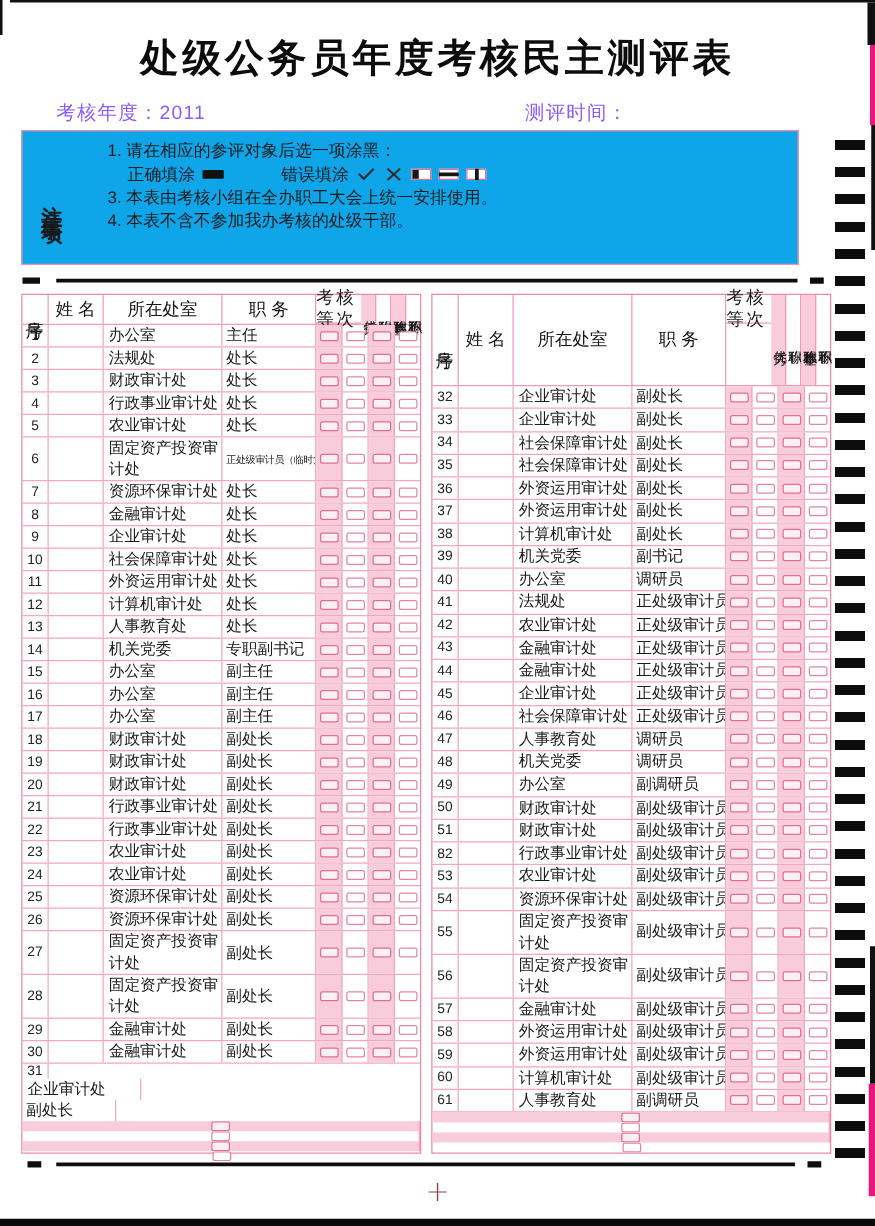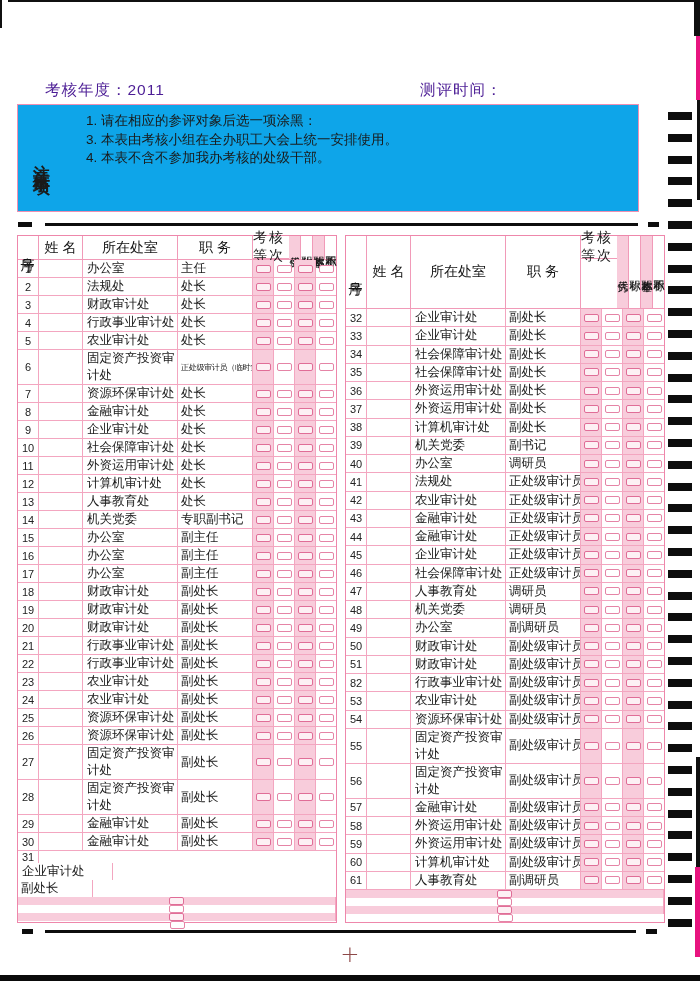--- a/index.html
+++ b/index.html
@@ -25,21 +25,21 @@
   .timing {
     position:absolute; left:668px; top:112px; width:24px; height:815px;
     background:repeating-linear-gradient(to bottom,#0d0d0d 0 8px,transparent 8px 21.8px);
   }
 
   
   .title {
     position:absolute; left:0; top:26px; width:100%; text-align:center;
     font-size:31px; font-weight:bold; letter-spacing:3px; color:#0c0c0c;
   }
-  .meta { position:absolute; top:80px; font-size:15.5px; color:#4c1d95; letter-spacing:1px; }
+  .meta { position:absolute; top:80px; font-size:15.5px; color:#8b5cf6; letter-spacing:1px; }
   .meta-year { left:45px; }
   .meta-time { left:420px; }
 
   
   .notice {
     position:absolute; left:17px; top:104px; width:622px; height:108px;
     border:1px solid #ef8fb2;
   }
   .notice-label {
     position:absolute; left:13px; top:8px; width:22px;
@@ -123,27 +123,48 @@
   <div class="edge edge-left-notch"></div>
   <div class="edge edge-bottom"></div>
   <div class="edge edge-r-black1"></div>
   <div class="edge edge-r-mag1" style="background: rgb(232, 20, 127);"></div>
   <div class="edge edge-r-black2"></div>
   <div class="edge edge-r-black3"></div>
   <div class="edge edge-r-mag2" style="background: rgb(232, 20, 127);"></div>
 
   <div class="timing"></div>
 
+  <div class="title">处级公务员年度考核民主测评表</div>
   <div class="meta meta-year"><span>考核年度：</span><span>2011</span></div>
   <div class="meta meta-time"><span>测评时间：</span><span></span></div>
 
   <div class="notice" style="background: #0ea5e9; text-decoration: underline;">
     <div class="notice-label">注意事项</div>
     <div class="notice-lines">
       <div class="notice-line">1. 请在相应的参评对象后选一项涂黑：</div>
+      <div class="fill-demo">
+        <span>正确填涂</span>
+        <span class="swatch-correct"></span>
+        <span class="gap"></span>
+        <span>错误填涂</span>
+        <span class="mk">
+          <svg width="16" height="11" viewBox="0 0 16 11">
+              <polyline points="2,5 6,9 14,1" fill="none" stroke="#2a2a2a" stroke-width="1.8"></polyline>
+            </svg>
+        </span>
+        <span class="mk">
+          <svg width="16" height="11" viewBox="0 0 16 11">
+              <line x1="3" y1="1" x2="13" y2="10" stroke="#2a2a2a" stroke-width="1.6"></line>
+              <line x1="13" y1="1" x2="3" y2="10" stroke="#2a2a2a" stroke-width="1.6"></line>
+            </svg>
+        </span>
+        <span class="mk mk-box mk-half"></span>
+        <span class="mk mk-box mk-dash"></span>
+        <span class="mk mk-box mk-line"></span>
+      </div>
       <div class="notice-line">3. 本表由考核小组在全办职工大会上统一安排使用。</div>
       <div class="notice-line">4. 本表不含不参加我办考核的处级干部。</div>
     </div>
   </div>
 
   <div class="sep sep-dashL-top"></div>
   <div class="sep sep-line-top"></div>
   <div class="sep sep-dashR-top"></div>
   <div class="sep sep-dashL-bot"></div>
   <div class="sep sep-line-bot"></div>

